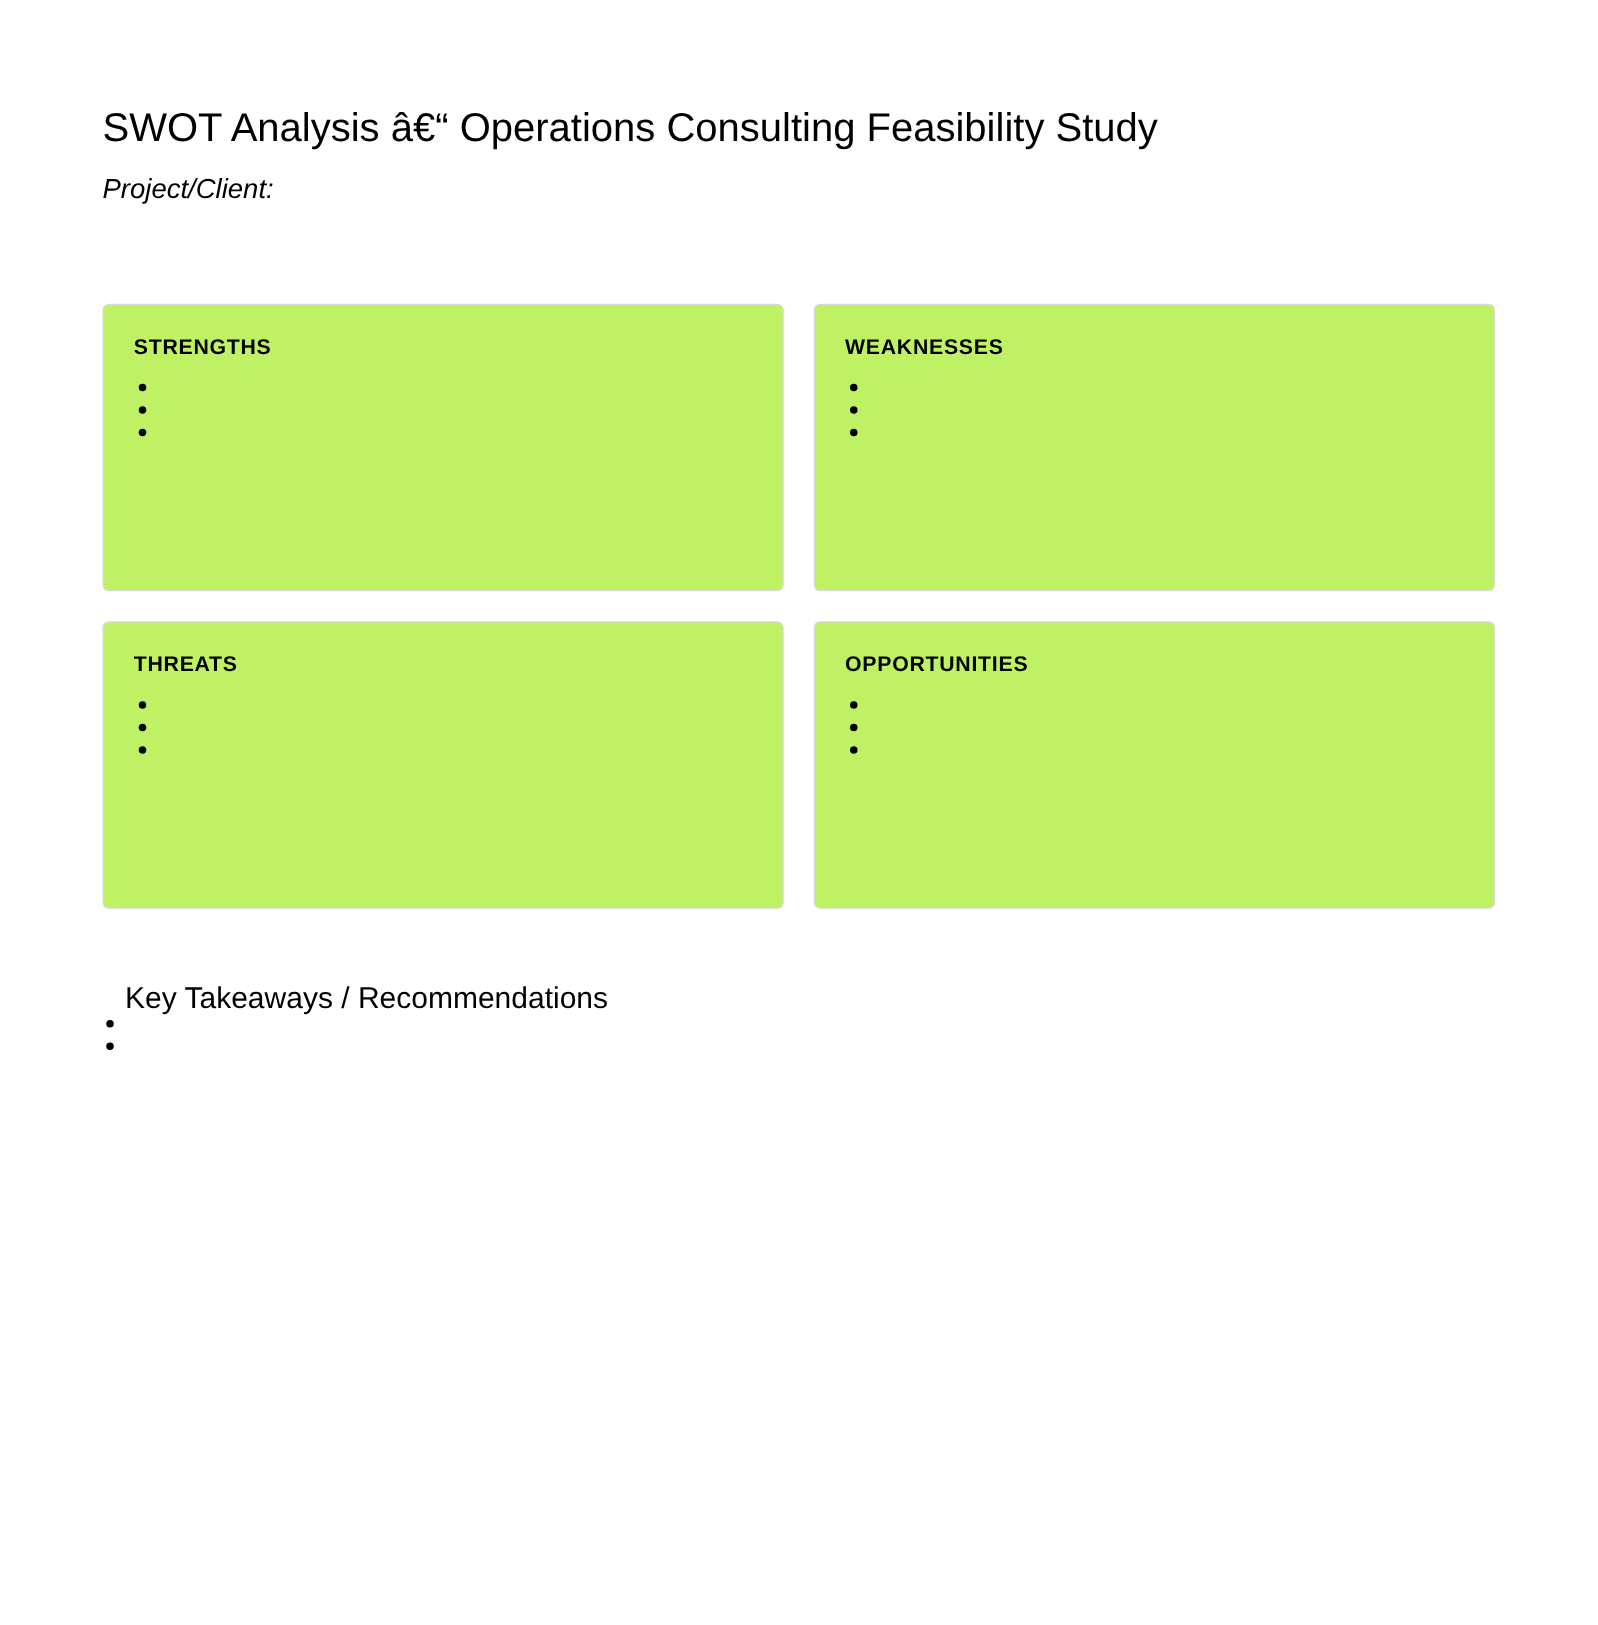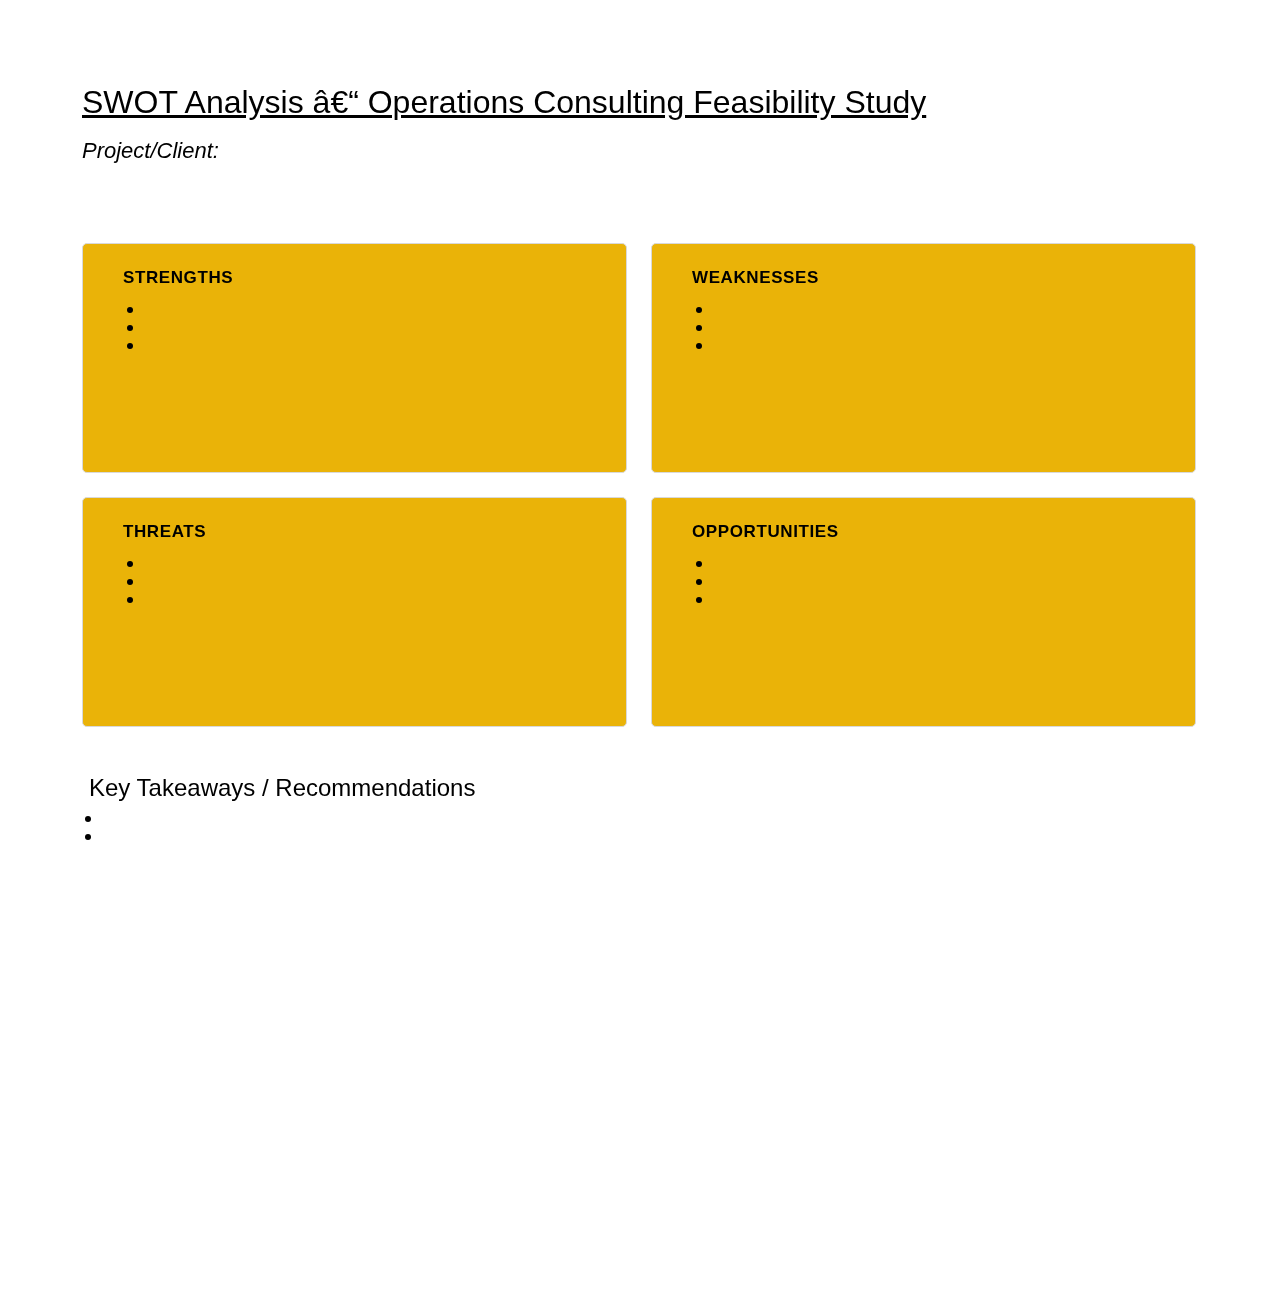--- a/index.html
+++ b/index.html
@@ -23,21 +23,20 @@
     }
     .title {
       position: absolute;
       top: 82px;
       left: 0;
       margin: 0;
       font-size: 32px;
       font-weight: normal;
       line-height: 40px;
       white-space: nowrap;
-      text-decoration: underline;
     }
     .subtitle {
       position: absolute;
       top: 137px;
       left: 0;
       margin: 0;
       font-size: 22px;
       line-height: 28px;
       white-space: nowrap;
       font-style: italic;
@@ -50,22 +49,22 @@
       display: grid;
       grid-template-columns: 545px 545px;
       grid-template-rows: 230px 230px;
       column-gap: 24px;
       row-gap: 24px;
     }
     .quad {
       box-sizing: border-box;
       border: 1px solid #d9d9d9;
       border-radius: 5px;
-      background: #eab308;
-      padding: 24px 40px;
+      background: #bef264;
+      padding: 24px 24px;
       position: relative;
     }
     .quad h3 {
       margin: 0;
       font-size: 17px;
       font-weight: bold;
       letter-spacing: 0.6px;
       line-height: 20px;
       text-transform: uppercase;
     }
@@ -84,21 +83,21 @@
       top: 6px;
       width: 6px;
       height: 6px;
       border-radius: 50%;
       background: #000000;
     }
     .takeaways-title {
       position: absolute;
       top: 767px;
       left: 0;
-      margin: 7px;
+      margin: 18px;
       font-size: 24px;
       font-weight: normal;
       line-height: 28px;
       white-space: nowrap;
     }
     .takeaways {
       position: absolute;
       top: 810px;
       left: 0;
       list-style: none;

